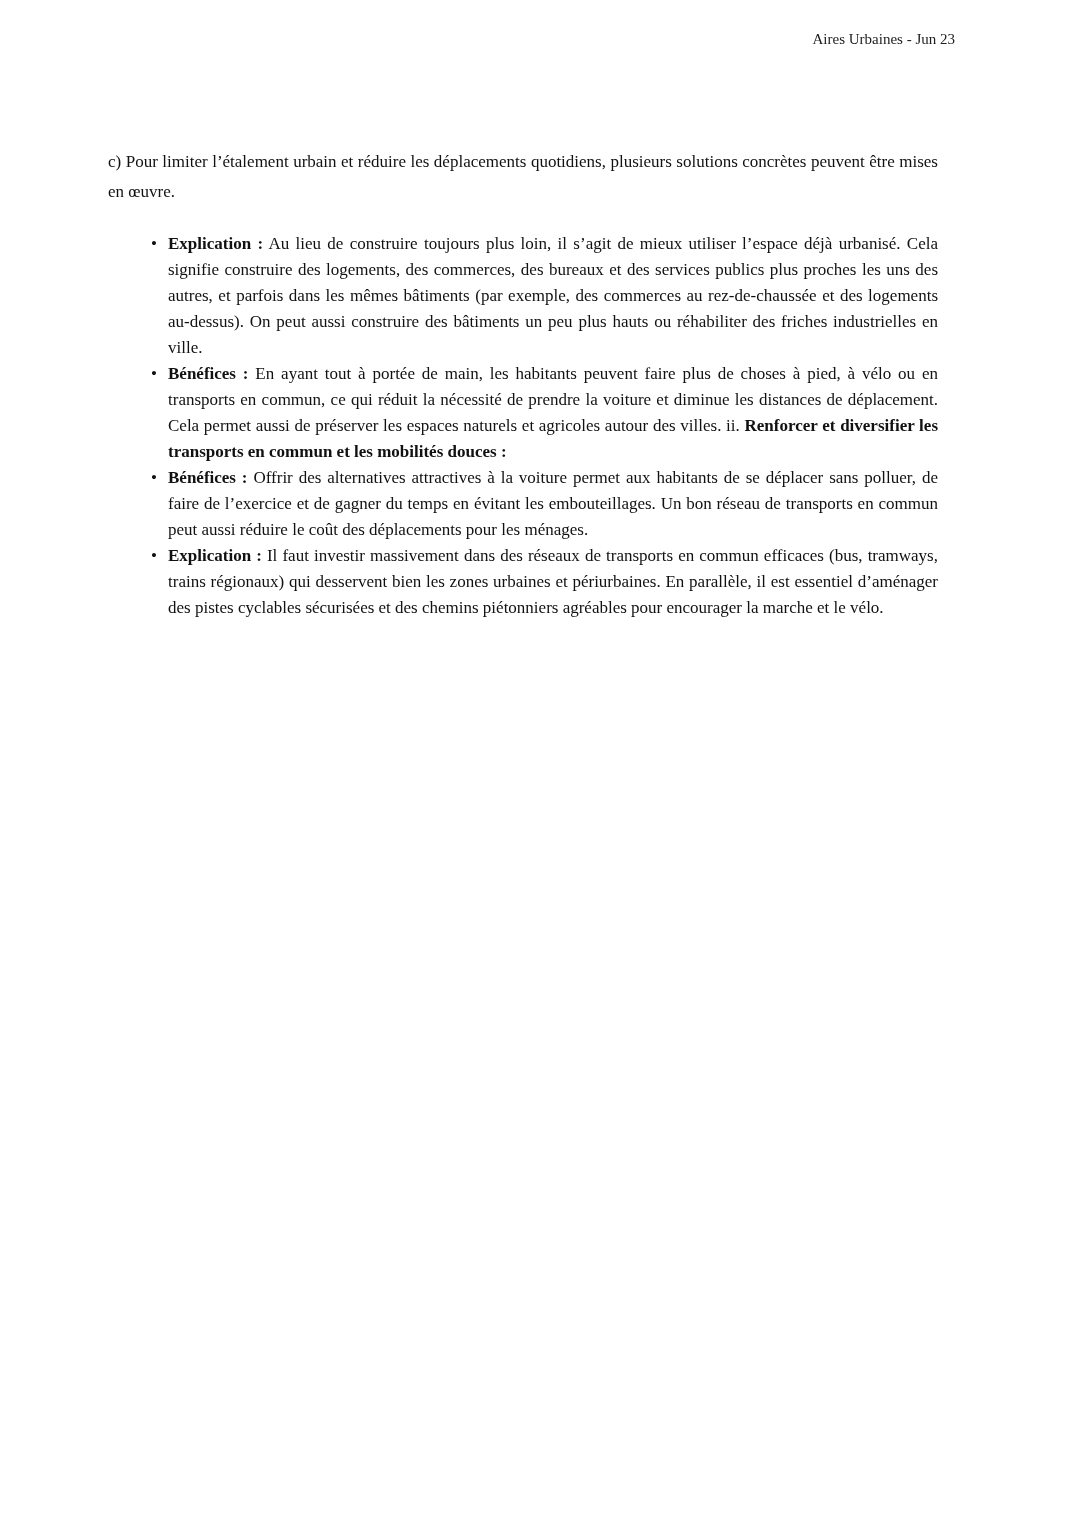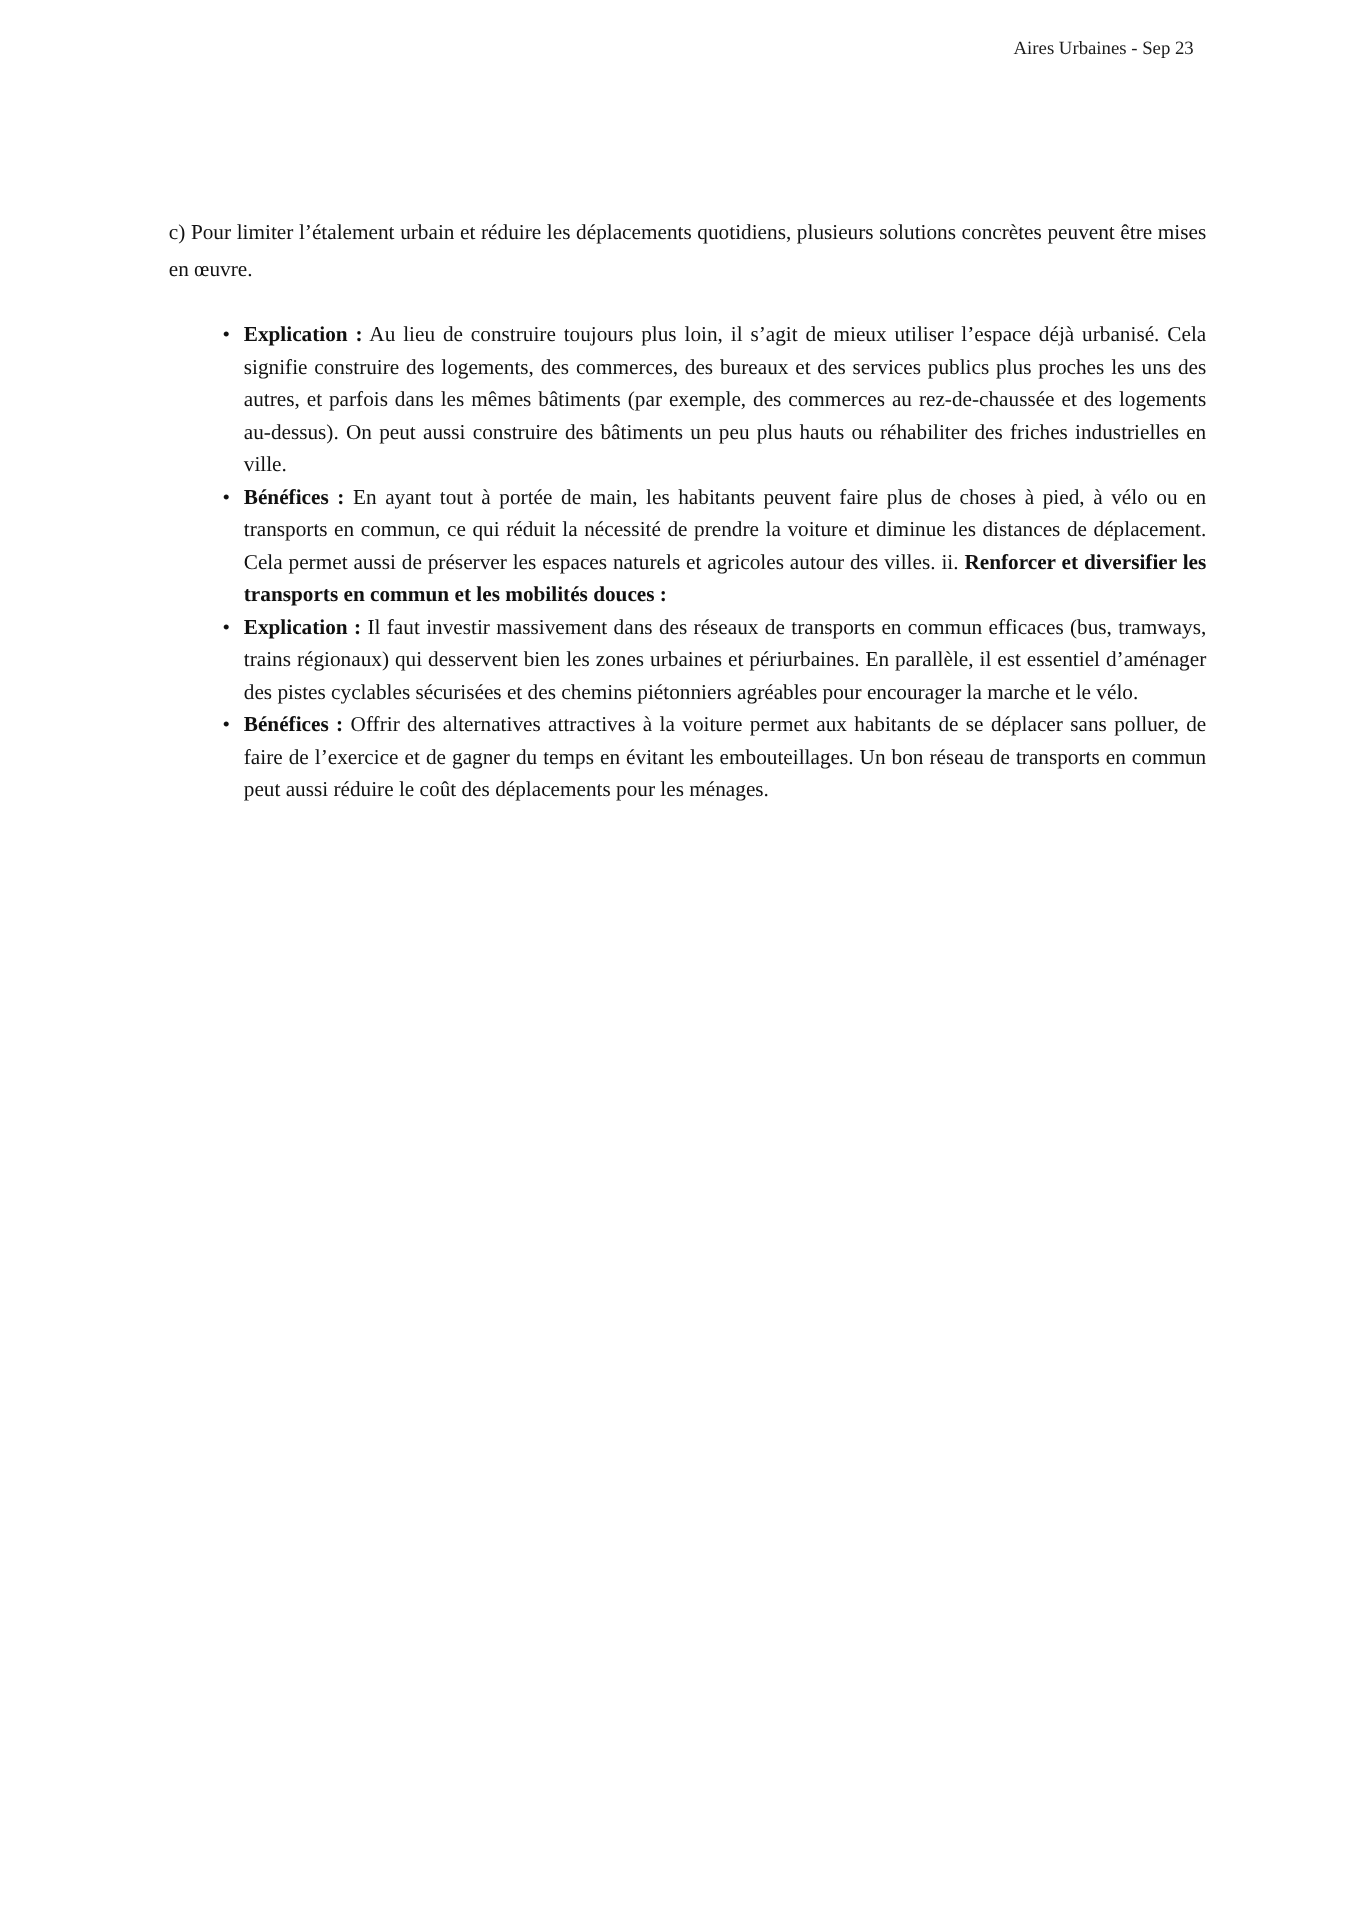--- a/index.html
+++ b/index.html
@@ -22,23 +22,22 @@
     top: 31px;
     left: 125px;
     right: 125px;
     text-align: right;
     font-size: 15px;
     color: #1c1c1c;
   }
   .content {
     position: absolute;
     top: 147px;
-    left: 135px;
+    left: 108px;
     width: 830px;
-    margin-top: 24px;
   }
   .intro {
     font-size: 17px;
     line-height: 30px;
     text-align: justify;
     margin: 0 0 24px 0;
   }
   .heading {
     font-size: 17px;
     line-height: 26px;
@@ -74,31 +73,31 @@
     font-size: 16px;
     color: #111111;
   }
 </style>
 </head>
 <body>
 
 <div class="page">
 
   <div class="header">
-    <span>Aires Urbaines - Sep 23</span>
+    <span>Aires Urbaines - Jun 23</span>
   </div>
 
   <div class="content">
 
     <p class="intro">c) Pour limiter l’étalement urbain et réduire les déplacements quotidiens, plusieurs solutions concrètes peuvent être mises en œuvre.</p>
 
 
     <ul class="bullets">
       <li><span class="b">Explication :</span><span> Au lieu de construire toujours plus loin, il s’agit de mieux utiliser l’espace déjà urbanisé. Cela signifie construire des logements, des commerces, des bureaux et des services publics plus proches les uns des autres, et parfois dans les mêmes bâtiments (par exemple, des commerces au rez-de-chaussée et des logements au-dessus). On peut aussi construire des bâtiments un peu plus hauts ou réhabiliter des friches industrielles en ville.</span></li>
       <li><span class="b">Bénéfices :</span><span> En ayant tout à portée de main, les habitants peuvent faire plus de choses à pied, à vélo ou en transports en commun, ce qui réduit la nécessité de prendre la voiture et diminue les distances de déplacement. Cela permet aussi de préserver les espaces naturels et agricoles autour des villes. ii. </span><span class="b">Renforcer et diversifier les transports en commun et les mobilités douces :</span></li>
+      <li><span class="b">Bénéfices :</span><span> Offrir des alternatives attractives à la voiture permet aux habitants de se déplacer sans polluer, de faire de l’exercice et de gagner du temps en évitant les embouteillages. Un bon réseau de transports en commun peut aussi réduire le coût des déplacements pour les ménages.</span></li>
       <li><span class="b">Explication :</span><span> Il faut investir massivement dans des réseaux de transports en commun efficaces (bus, tramways, trains régionaux) qui desservent bien les zones urbaines et périurbaines. En parallèle, il est essentiel d’aménager des pistes cyclables sécurisées et des chemins piétonniers agréables pour encourager la marche et le vélo.</span></li>
-      <li><span class="b">Bénéfices :</span><span> Offrir des alternatives attractives à la voiture permet aux habitants de se déplacer sans polluer, de faire de l’exercice et de gagner du temps en évitant les embouteillages. Un bon réseau de transports en commun peut aussi réduire le coût des déplacements pour les ménages.</span></li>
     </ul>
 
   </div>
 
 
 </div>
 
 </body></html>

